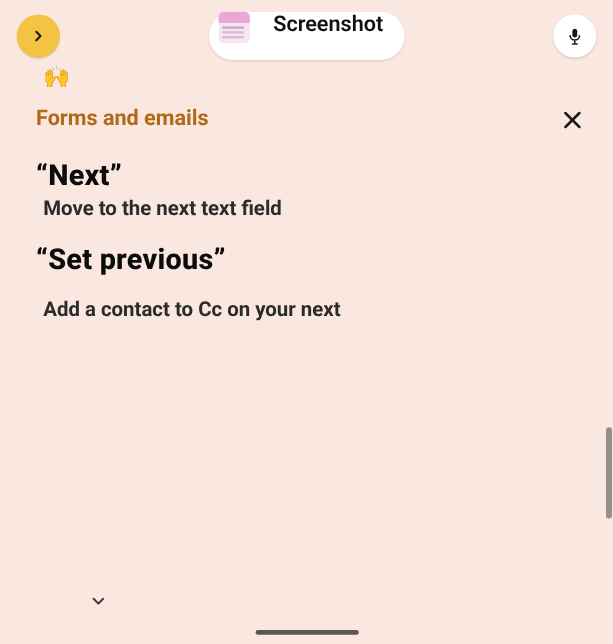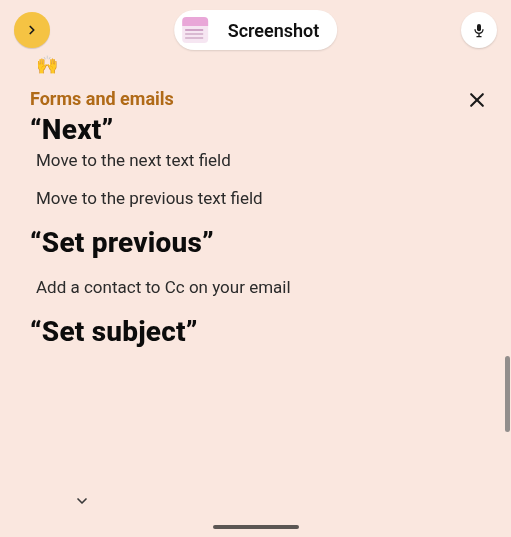--- a/index.html
+++ b/index.html
@@ -33,21 +33,20 @@
   .pill {
     position: absolute;
     left: 50%;
     top: 10px;
     transform: translateX(-50%);
     background: #ffffff;
     border-radius: 22px;
     height: 40px;
     padding: 0 18px 0 8px;
     display: flex;
-    align-items: center;
     gap: 20px;
     box-shadow: 0 1px 2px rgba(0,0,0,0.12);
   }
   .pill-thumb {
     width: 26px;
     height: 26px;
     border-radius: 4px;
     background: linear-gradient(180deg,#e9a7d8 0%, #e9a7d8 35%, #f6e6f2 35%, #f6e6f2 100%);
     position: relative;
     overflow: hidden;
@@ -86,44 +85,44 @@
     margin-bottom: 14px;
   }
   .section {
     position: relative;
     padding: 0 30px;
   }
   .section-title {
     color: #b06a17;
     font-size: 18px;
     font-weight: 700;
-    margin-bottom: 4px;
+    margin-bottom: 23px;
   }
   .close-btn {
     position: absolute;
     right: 20px;
     top: -2px;
     width: 28px;
     height: 28px;
     display:flex;
     align-items:center;
     justify-content:center;
   }
   .cmd {
     margin-bottom: 18px;
   }
   .cmd-title {
-    font-size: 28px;
+    font-size: 24px;
     font-weight: 800;
     color: #0c0c0c;
     letter-spacing: 0.2px;
   }
   .cmd-desc {
     font-size: 17px;
-    font-weight: 400;
+    font-weight: 700;
     color: #2b2b2b;
     margin-top: 4px;
     padding-left: 6px;
   }
   .expand-btn {
     position: absolute;
     left: 68px;
     bottom: 22px;
     width: 28px;
     height: 28px;
@@ -194,30 +193,26 @@
         </svg>
     </span>
   </div>
 
   <div id="commands-list">
       <div class="cmd">
         <div class="cmd-title">“Next”</div>
         <div class="cmd-desc">Move to the next text field</div>
       </div>
       <div class="cmd">
-        <div class="cmd-desc">Move to the previous text field</div>
       </div>
       <div class="cmd">
         <div class="cmd-title">“Set previous”</div>
       </div>
       <div class="cmd">
-        <div class="cmd-desc">Add a contact to Cc on your email</div>
-      </div>
-      <div class="cmd">
-        <div class="cmd-title">“Set subject”</div>
+        <div class="cmd-desc">Add a contact to Cc on your next</div>
       </div>
     </div>
 </div>
 
 <div class="expand-btn">
   <span>
     <svg width="16" height="16" viewBox="0 0 24 24" fill="none" stroke="#3a3a3a" stroke-width="2.5" stroke-linecap="round" stroke-linejoin="round">
         <polyline points="6 9 12 15 18 9"></polyline>
       </svg>
   </span>

